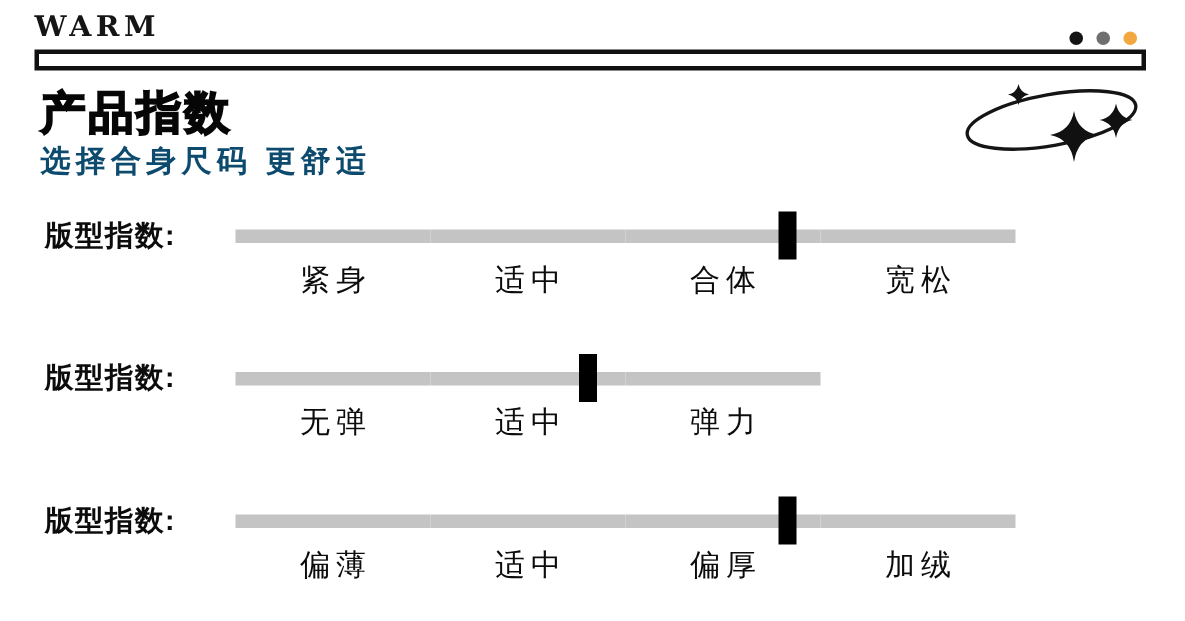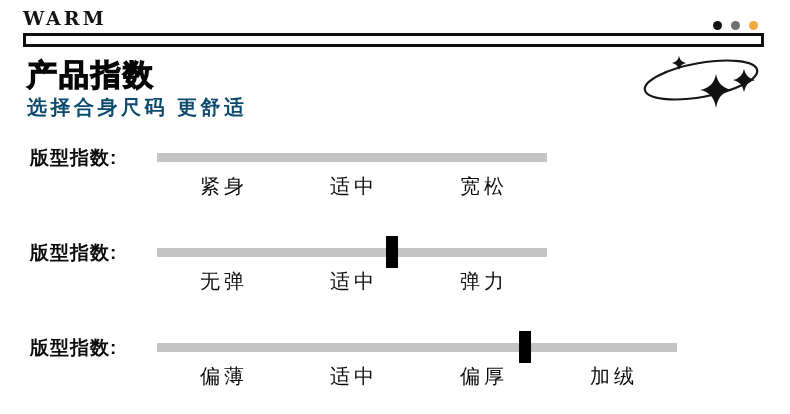--- a/index.html
+++ b/index.html
@@ -86,20 +86,25 @@
 
         <div class="option-label">紧身</div>
       </div>
       <div class="segment">
         <div class="bar"></div>
 
         <div class="option-label">适中</div>
       </div>
       <div class="segment">
         <div class="bar"></div>
+        <div class="marker" style="display: block; left: 83%;"></div>
+        <div class="option-label">合体</div>
+      </div>
+      <div class="segment">
+        <div class="bar"></div>
 
         <div class="option-label">宽松</div>
       </div>
     </div>
   </div>
 
   <div class="index-row" data-row="1">
     <div class="row-label">版型指数:</div>
     <div class="track">
       <div class="segment">

